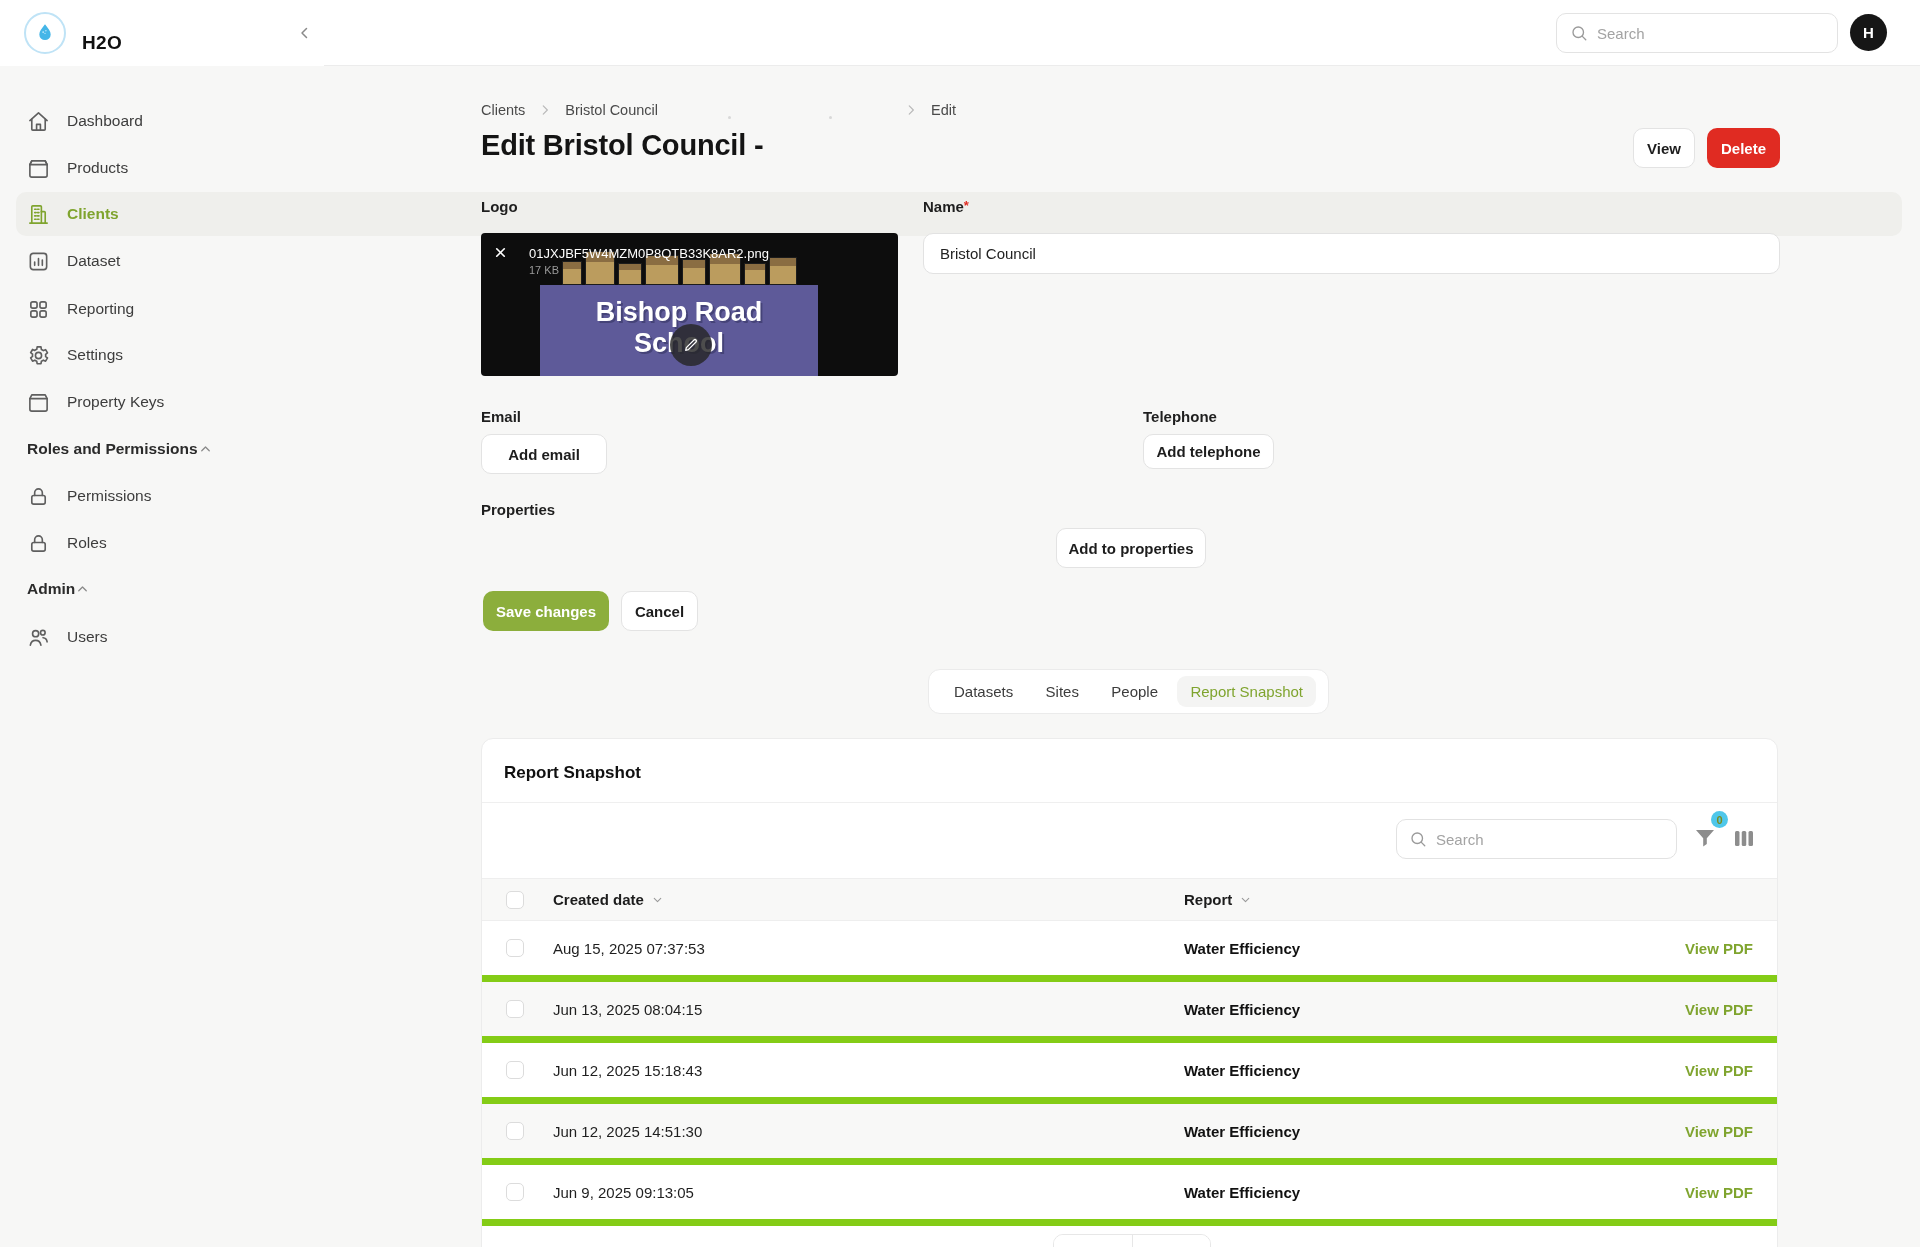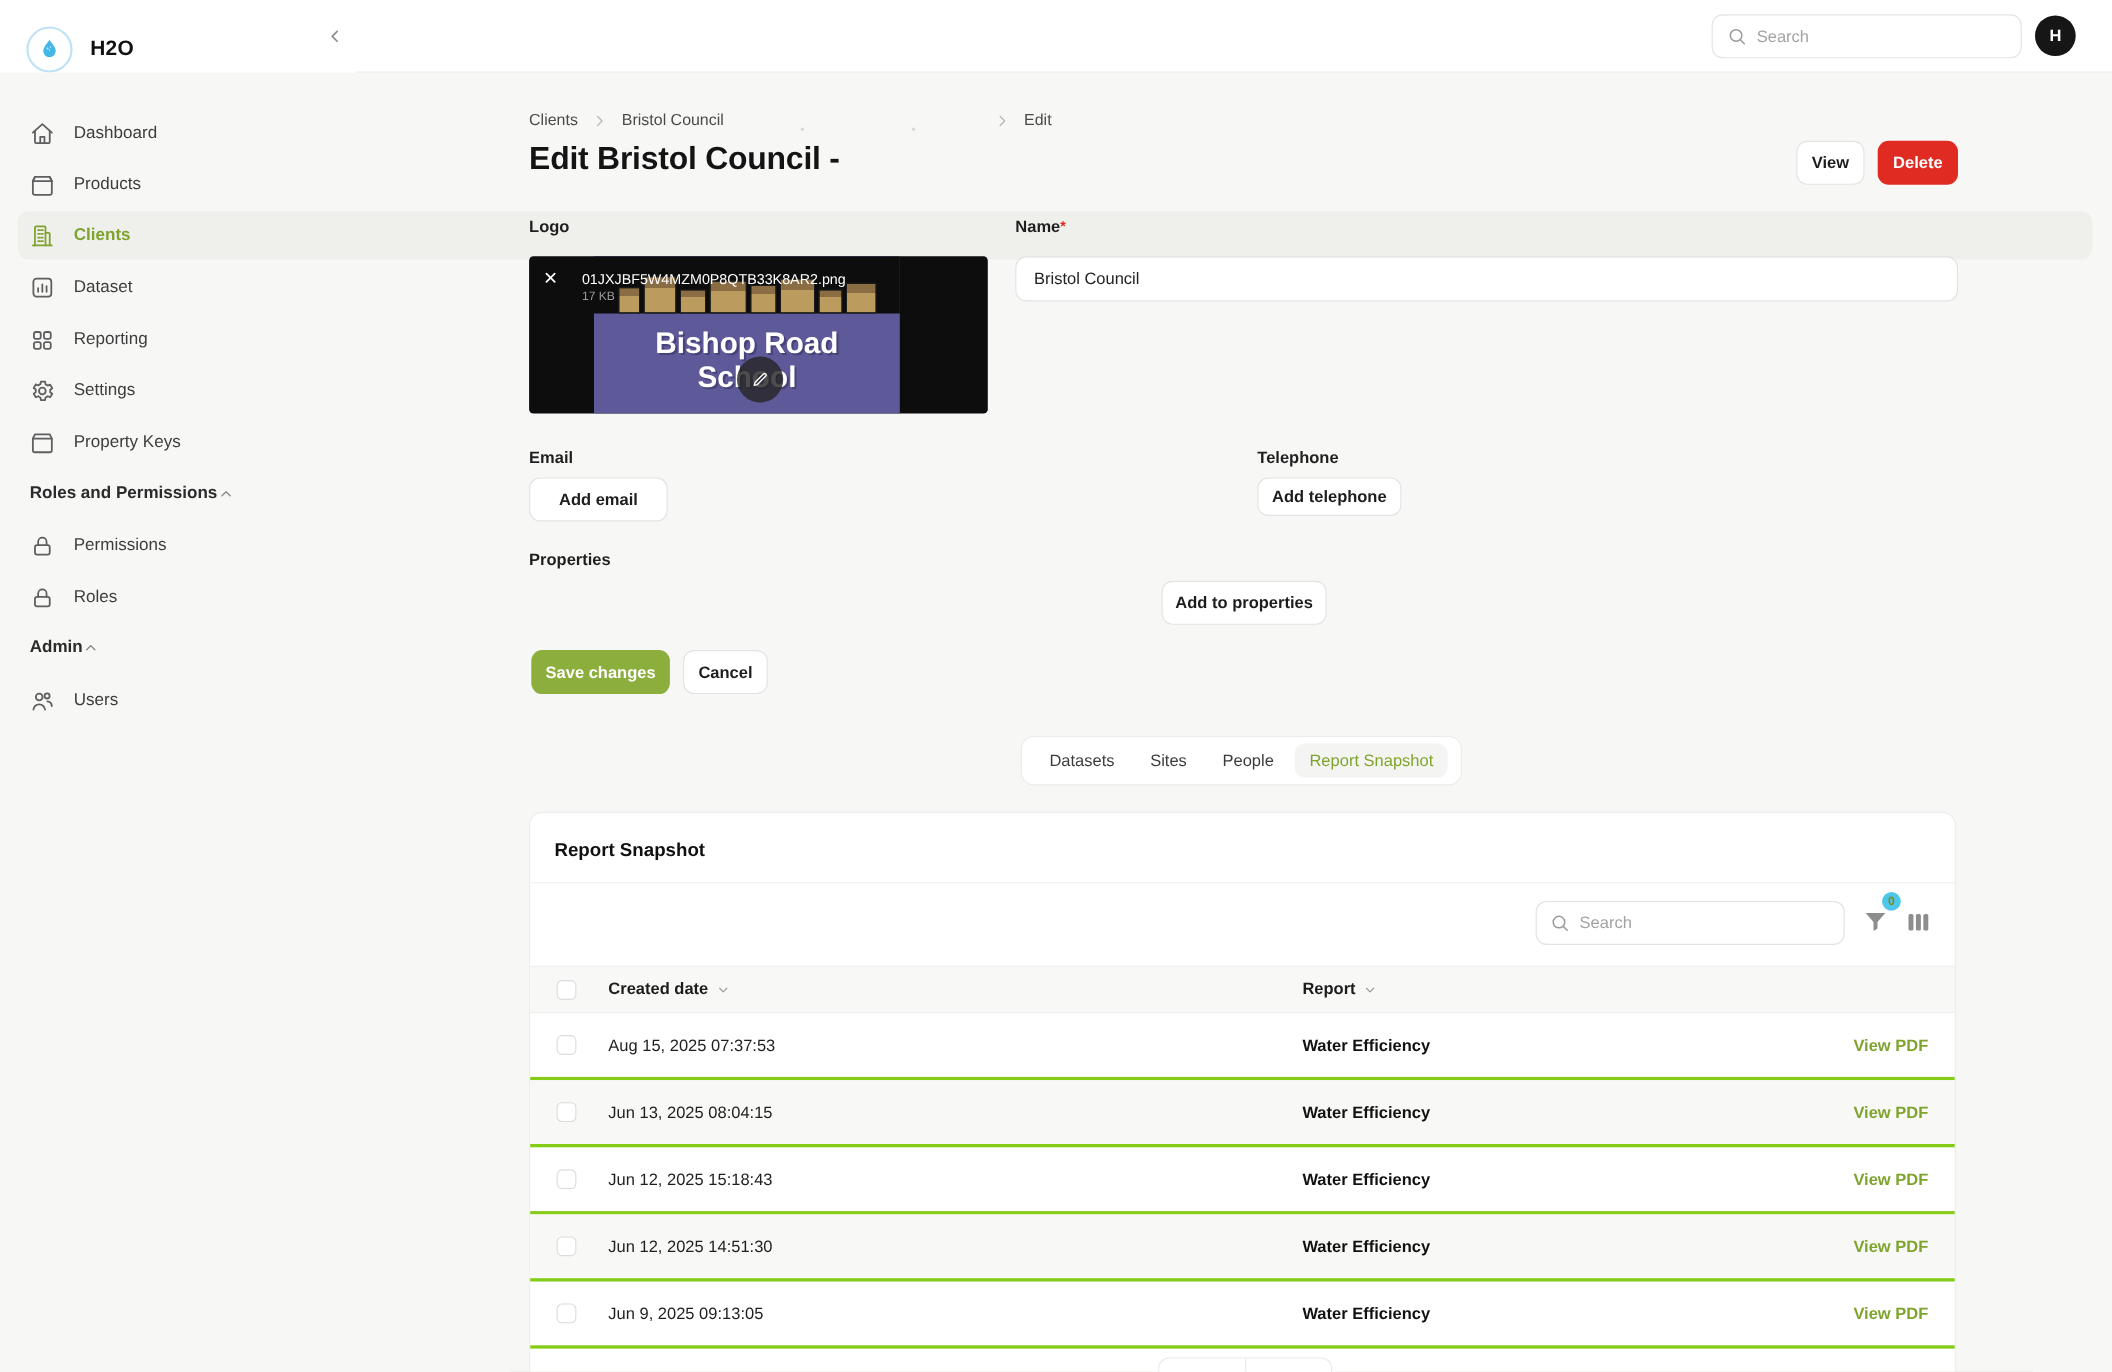--- a/index.html
+++ b/index.html
@@ -3,21 +3,21 @@
 <meta charset="utf-8">
 <style>
   * { margin:0; padding:0; box-sizing:border-box; }
   html,body { background:#e8e8e8; }
   body { font-family:"Liberation Sans", sans-serif; }
   #app { position:relative; width:1920px; height:1247px; background:#f7f7f6; overflow:hidden; margin:0 auto; }
 
   
   .topbar { position:absolute; top:0; left:0; width:100%; height:66px; background:#fff; }
   .topbar-divider { position:absolute; top:65px; left:324px; right:0; height:1px; background:#ececec; }
-  .brand { position:absolute; left:24px; top:24px; display:flex; align-items:center; gap:16px; }
+  .brand { position:absolute; left:24px; top:12px; display:flex; align-items:flex-end; gap:16px; }
   .brand-circle { width:42px; height:42px; border-radius:50%; border:2px solid #bfe3f6; background:#fff; display:flex; align-items:center; justify-content:center; }
   .brand-name { font-size:19px; font-weight:700; color:#111; letter-spacing:.3px; }
   .collapse-btn { position:absolute; left:294px; top:22px; width:22px; height:22px; color:#8a8a8a; background:none; border:none; cursor:pointer; display:flex; align-items:center; justify-content:center; }
   .top-search { position:absolute; left:1556px; top:13px; width:282px; height:40px; background:#fff; border:1px solid #e3e3e3; border-radius:10px; display:flex; align-items:center; gap:9px; padding:0 13px; }
   .top-search input { border:none; outline:none; background:transparent; font-size:15px; color:#333; width:100%; font-family:inherit; }
   .top-search input::placeholder { color:#a3a3a3; }
   .avatar { position:absolute; left:1850px; top:14px; width:37px; height:37px; border-radius:50%; background:#161616; color:#fff; display:flex; align-items:center; justify-content:center; font-size:15px; font-weight:600; cursor:pointer; }
 
   
   .side-item { position:absolute; left:16px; right:18px; height:44px; display:flex; align-items:center; gap:17px; padding-left:11px; font-size:15.5px; color:#3d3d3d; border-radius:10px; cursor:pointer; }
@@ -74,21 +74,21 @@
   .snap-search input::placeholder { color:#a3a3a3; }
   .filter-icon { position:absolute; left:1211px; top:86px; width:24px; height:26px; color:#8d8d8d; cursor:pointer; }
   .filter-badge { position:absolute; left:1229px; top:72px; width:17px; height:17px; border-radius:50%; background:#4fc7ea; color:#7a8c1e; font-size:11px; font-weight:700; display:flex; align-items:center; justify-content:center; }
   .columns-icon { position:absolute; left:1250px; top:87px; width:24px; height:24px; color:#8d8d8d; cursor:pointer; }
 
   .t-grid { display:grid; grid-template-columns:71px 631px 1fr 145px; align-items:center; }
   .t-head { position:absolute; top:139px; left:0; right:0; height:43px; background:#f8f8f7; border-top:1px solid #eeeeee; border-bottom:1px solid #eeeeee; }
   .t-head .hcell { font-size:15px; font-weight:600; color:#1c1c1c; display:flex; align-items:center; gap:7px; }
   .sort-chev { color:#9a9a9a; display:flex; cursor:pointer; }
   .t-body { position:absolute; top:182px; left:0; right:0; }
-  .t-row { height:61px; border-bottom:3px solid #84cc16; font-size:15px; color:#1f1f1f; }
+  .t-row { height:61px; border-bottom:7px solid #84cc16; font-size:15px; color:#1f1f1f; }
   .t-row.alt { background:#f8f8f7; }
   .cell-check { display:flex; padding-left:24px; }
   .cb { width:18px; height:18px; border:1.5px solid #dcdcdc; border-radius:5px; background:#fff; cursor:pointer; }
   .cell-report { font-weight:700; color:#111; }
   .cell-action { text-align:right; padding-right:24px; }
   .pdf-link { color:#7fa42e; font-weight:600; cursor:pointer; text-decoration:none; font-size:15px; }
 
   .pagination { position:absolute; top:495px; left:571px; width:158px; height:40px; border:1px solid #e7e7e7; border-radius:10px; background:#fff; display:flex; overflow:hidden; }
   .pg-btn { flex:1; background:#fff; border:none; cursor:pointer; }
   .pg-btn + .pg-btn { border-left:1px solid #e7e7e7; }

